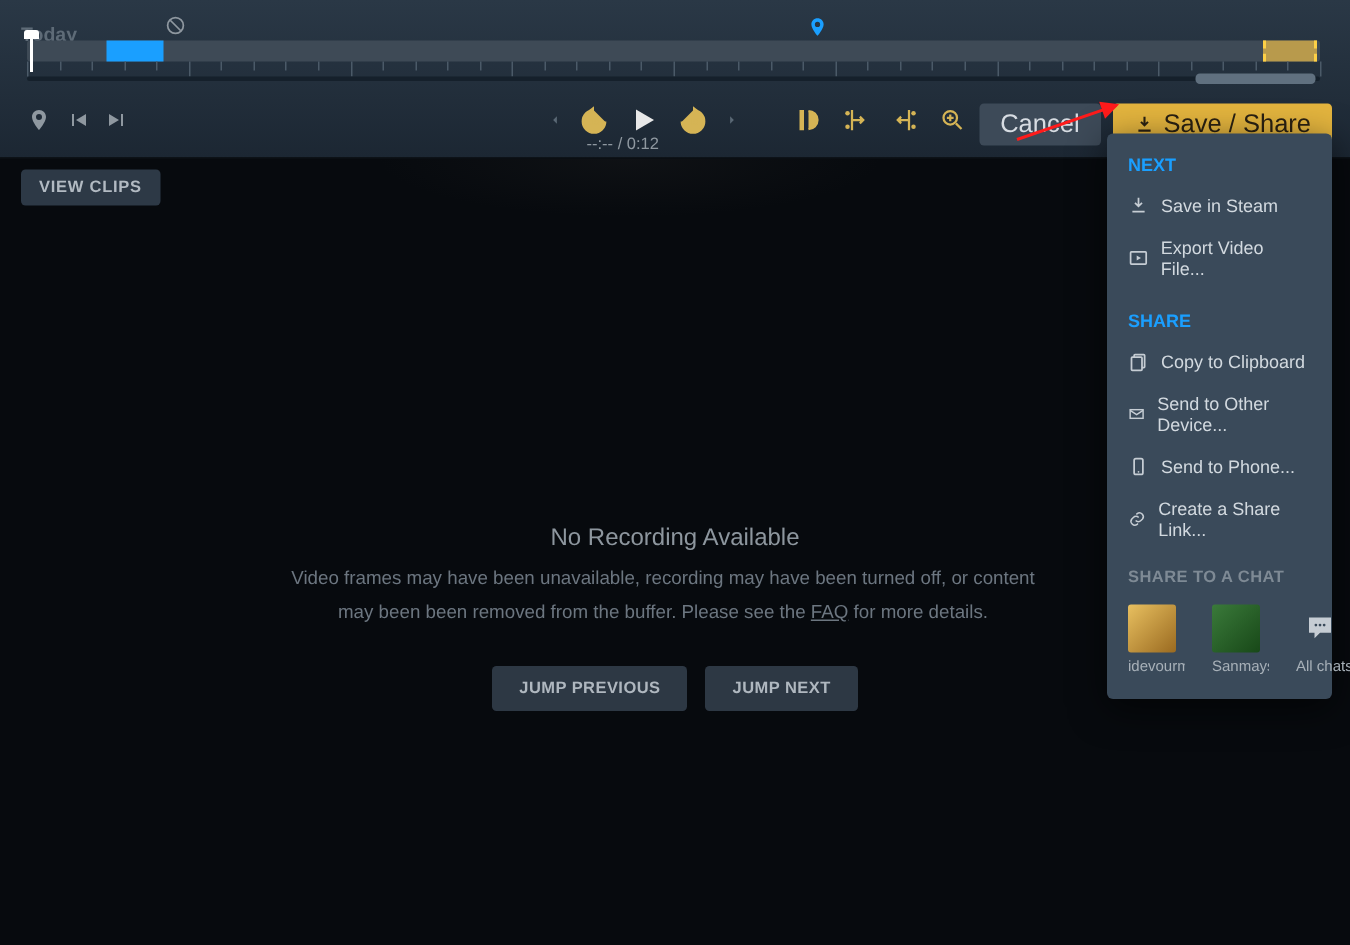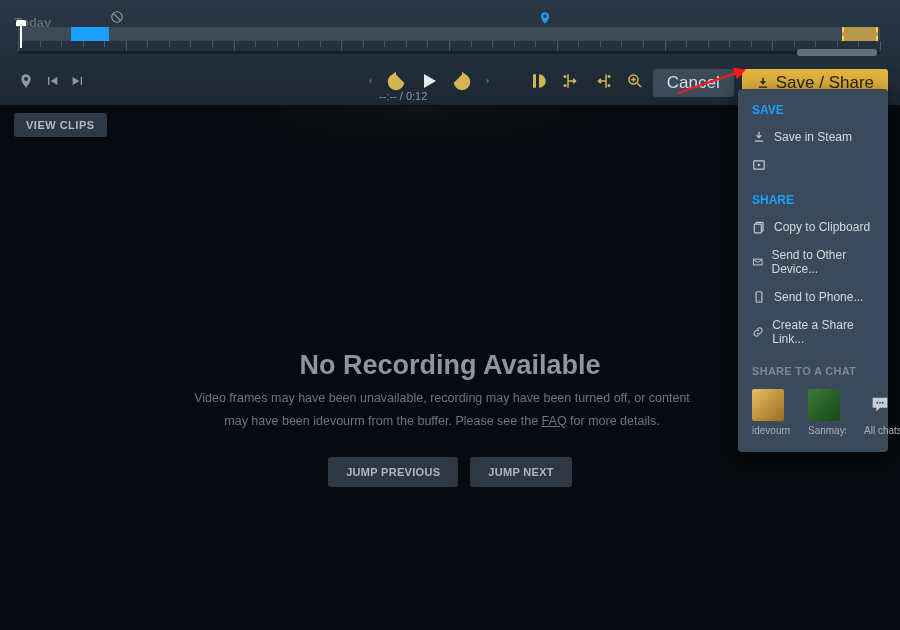--- a/index.html
+++ b/index.html
@@ -19,32 +19,32 @@
 .scrub-line{position:absolute;top:51px;left:18px;right:20px;height:3px;background:#15202b;border-radius:2px}
 .scrub-handle{position:absolute;top:49px;right:23px;width:80px;height:7px;background:#60707f;border-radius:3px}
 .controls-row{position:absolute;bottom:0;left:0;right:0;height:45px;display:flex;align-items:center}
 .left-controls{display:flex;gap:10px;margin-left:18px;align-items:center}
 .ctrl-icon{width:16px;height:16px;fill:#8f98a0}
 .center-controls{position:absolute;left:365px;display:flex;align-items:center;gap:10px}
 .small-arrow{fill:#5a6875;width:10px;height:14px}
 .play-icon{fill:#e8e8e8}
 .gold-icon{fill:#d5b455}
 .skip-label{fill:#d5b455;font-size:7px}
-.time-label{position:absolute;left:379px;bottom:3px;font-size:11px;color:#8f98a0}
+.time-label{position:absolute;left:391px;bottom:3px;font-size:11px;color:#8f98a0}
 .edit-icons{position:absolute;left:530px;display:flex;gap:14px;align-items:center}
 .right-buttons{position:absolute;right:12px;display:flex;gap:8px}
 .btn{height:28px;border:none;border-radius:3px;font-size:17px;cursor:pointer;display:flex;align-items:center;padding:0 14px;gap:6px}
 .btn-cancel{background:#3d4a58;color:#d7dce2}
 .btn-save{background:#e3b43e;color:#2a2112;font-weight:500}
 .btn-save svg{width:14px;height:14px;fill:#2a2112}
 .view-clips{position:absolute;top:113px;left:14px;background:#2d3946;color:#b2bac2;border:none;padding:6px 12px;font-size:11px;border-radius:3px;letter-spacing:.5px;font-weight:bold}
 .content-bg{position:absolute;top:105px;left:0;right:0;bottom:0;background:#070a0e}
 .vignette{position:absolute;top:105px;left:250px;width:340px;height:40px;background:radial-gradient(ellipse at center top,rgba(60,60,60,.15),transparent 70%)}
 .no-rec{position:absolute;top:350px;left:0;right:0;text-align:center}
-.no-rec h2{color:#8d969e;font-size:27px;margin:0 0 8px 0;font-weight:bold}
+.no-rec h2{color:#8d969e;font-size:16px;margin:0 0 8px 0;font-weight:normal}
 .no-rec p{color:#6c7680;font-size:12.5px;margin:0 16px 4px 0;line-height:1.5}
 .no-rec a{color:#6c7680;text-decoration:underline}
 .jump-row{margin-top:26px;display:flex;gap:12px;justify-content:center}
 .btn-jump{background:#2d3844;color:#afb7bf;border:none;padding:9px 18px;font-size:11px;border-radius:3px;font-weight:bold;letter-spacing:.3px}
 .arrow-annotation{position:absolute;top:92px;left:678px;width:70px;height:2px;background:#ff1b1b;transform:rotate(-19deg);transform-origin:left center}
 .arrow-annotation::after{content:"";position:absolute;right:-2px;top:-5px;border-left:12px solid #ff1b1b;border-top:6px solid transparent;border-bottom:6px solid transparent}
 .dropdown{position:absolute;top:89px;right:12px;width:150px;background:#3a4a5a;border-radius:4px;padding:10px 0 12px 0;box-shadow:0 6px 24px rgba(0,0,0,.6)}
 .dd-header{color:#1a9fff;font-size:12px;font-weight:bold;padding:4px 14px 6px 14px}
 .dd-item{display:flex;align-items:center;gap:8px;padding:7px 14px;color:#d2d9df;font-size:12px;cursor:pointer}
 .dd-item svg{width:14px;height:14px;fill:#c6cdd4}
@@ -203,43 +203,44 @@
     </div>
   </div>
 </div>
 
 <button class="view-clips">VIEW CLIPS</button>
 
 <div class="no-rec">
   <h2>No Recording Available</h2>
   <p>Video frames may have been unavailable, recording may have been turned off, or content</p>
   <p>
-    <span>may have been idevourm from the buffer. Please see the </span><a href="#">FAQ</a><span> for more details.</span>
+    <span>may been been removed from the buffer. Please see the </span><a href="#">FAQ</a><span> for more details.</span>
   </p>
   <div class="jump-row">
     <button class="btn-jump">JUMP PREVIOUS</button>
     <button class="btn-jump">JUMP NEXT</button>
   </div>
 </div>
 
 <div class="arrow-annotation"></div>
 
 <div class="dropdown">
-  <div class="dd-header">SAVE</div>
+  <div class="dd-header">NEXT</div>
   <div class="dd-item">
     <svg viewBox="0 0 24 24">
         <path d="M12 3v10m-4-4 4 4 4-4M5 19h14" fill="none" stroke="#c6cdd4" stroke-width="2"></path>
       </svg>
     <span>Save in Steam</span>
   </div>
   <div class="dd-item">
     <svg viewBox="0 0 24 24">
         <rect x="3" y="5" width="18" height="14" rx="1" fill="none" stroke="#c6cdd4" stroke-width="2"></rect>
         <path d="M10 9l5 3-5 3z"></path>
       </svg>
+    <span>Export Video File...</span>
   </div>
 
   <div class="dd-header" style="margin-top:10px">SHARE</div>
   <div class="dd-item">
     <svg viewBox="0 0 24 24">
         <rect x="7" y="4" width="12" height="15" rx="1" fill="none" stroke="#c6cdd4" stroke-width="2"></rect>
         <rect x="4" y="7" width="12" height="15" rx="1" fill="#3a4a5a" stroke="#c6cdd4" stroke-width="2"></rect>
       </svg>
     <span>Copy to Clipboard</span>
   </div>

